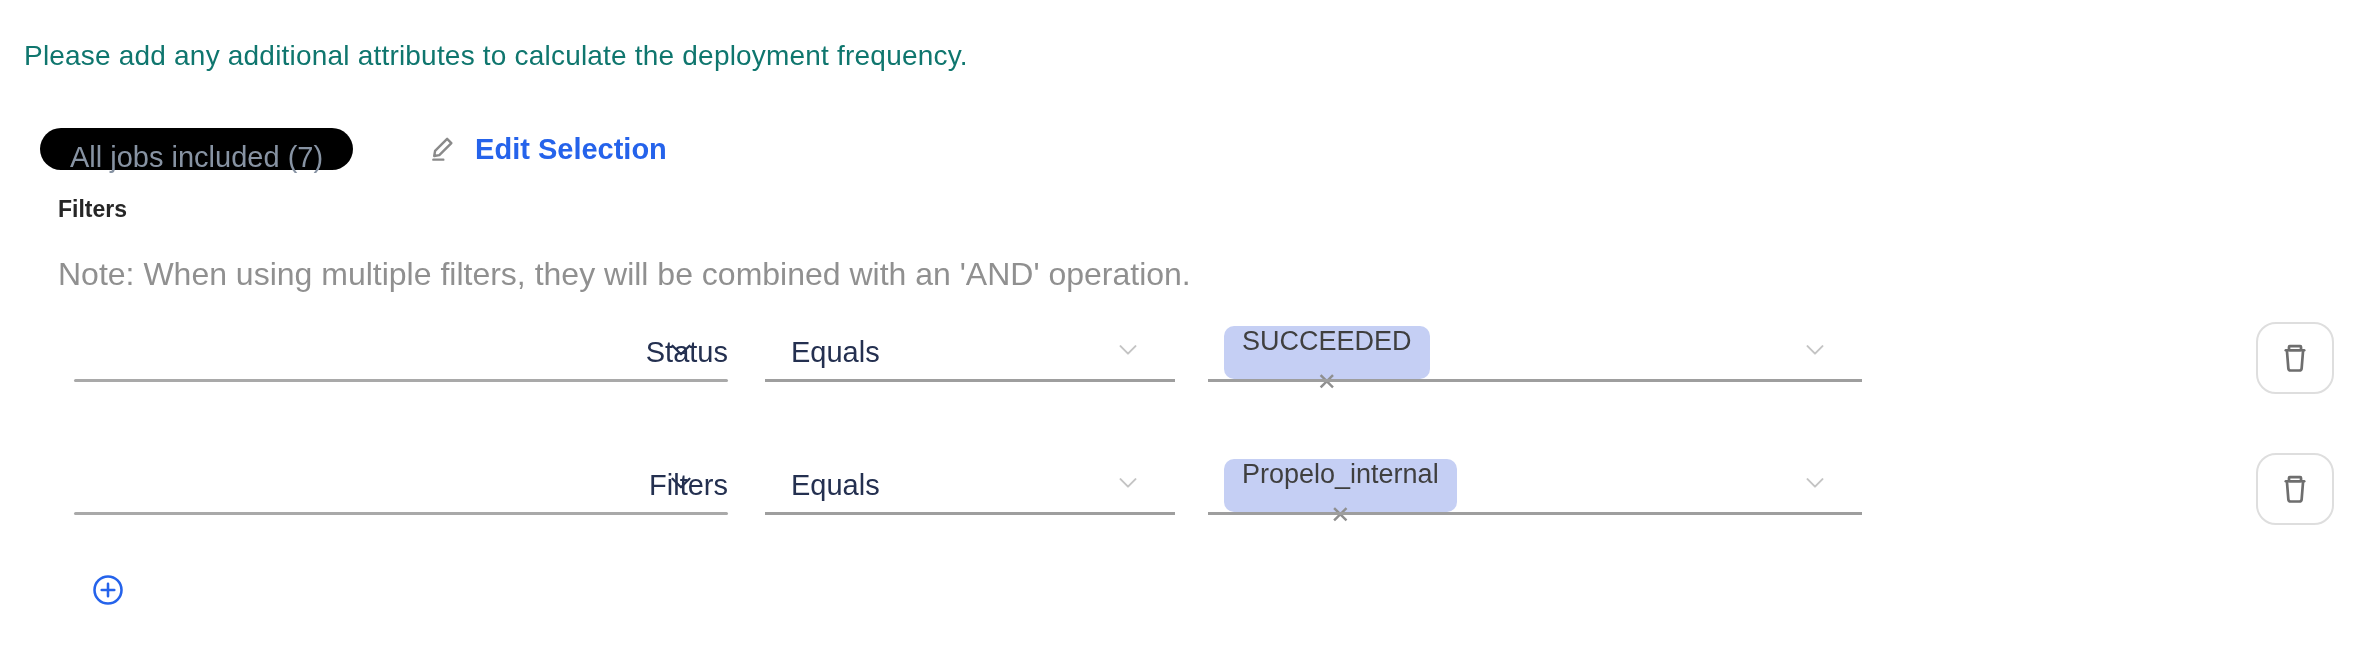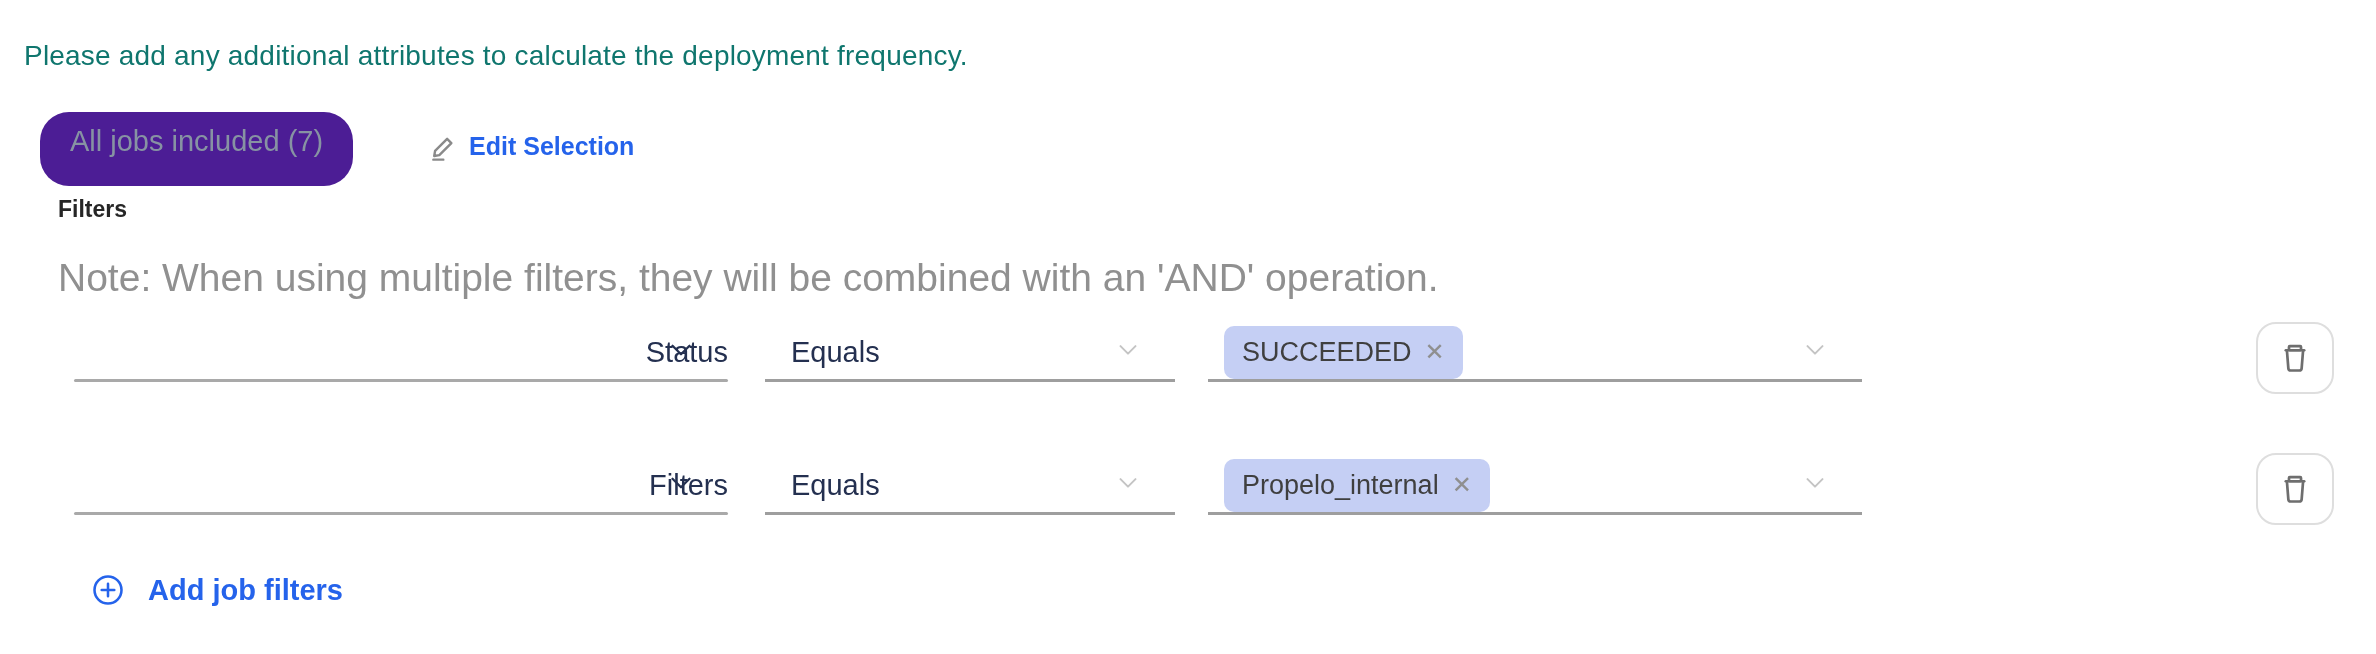--- a/index.html
+++ b/index.html
@@ -19,52 +19,52 @@
     letter-spacing: 0.2px;
   }
   .jobs-row {
     position: absolute;
     left: 40px; top: 120px;
     height: 58px;
     display: flex;
     align-items: center;
   }
   .badge {
-    background: #4c1d95;
+    background: #000000;
     color: #8793a3;
-    height: 74px;
+    height: 42px;
     line-height: 58px;
     border-radius: 29px;
     padding: 0 30px;
     font-size: 29px;
     white-space: nowrap;
   }
   .edit-btn {
     display: flex;
-    align-items: flex-start;
-    gap: 8px;
+    align-items: center;
+    gap: 14px;
     margin-left: 74px;
     color: #2563eb;
-    font-size: 25px;
+    font-size: 29px;
     font-weight: 600;
     cursor: pointer;
     background: none; border: none; padding: 0;
     font-family: inherit;
   }
   .filters-heading {
     position: absolute;
     left: 58px; top: 196px;
     font-size: 23px;
     font-weight: 700;
     color: #262626;
   }
   .note {
     position: absolute;
     left: 58px; top: 256px;
-    font-size: 39px;
+    font-size: 32px;
     color: #909090;
   }
   .filter-row {
     position: absolute;
     left: 0;
     width: 100%;
     height: 60px;
   }
   .row-1 { top: 322px; }
   .row-2 { top: 455px; }
@@ -102,20 +102,21 @@
     display: flex;
     align-items: center;
     gap: 13px;
     height: 53px;
     background: #c5cff4;
     border-radius: 10px;
     padding: 0 18px;
     font-size: 27px;
     color: #3f3f3f;
     white-space: nowrap;
+    flex-direction: column;
   }
   .tag-close {
     color: #8f8f8f;
     font-size: 24px;
     line-height: 1;
     cursor: pointer;
   }
   .trash-btn {
     position: absolute;
     left: 2256px;
@@ -248,16 +249,15 @@
     </span>
   </button>
 
   <button class="add-filters-btn">
     <span style="display:flex;">
       <svg width="36" height="36" viewBox="0 0 24 24" fill="none" stroke="#2563eb" stroke-width="1.7" stroke-linecap="round">
         <circle cx="12" cy="12" r="9"></circle>
         <path d="M12 7.8v8.4M7.8 12h8.4"></path>
       </svg>
     </span>
-    <span>Add job filters</span>
   </button>
 
 </div>
 
 </body></html>

